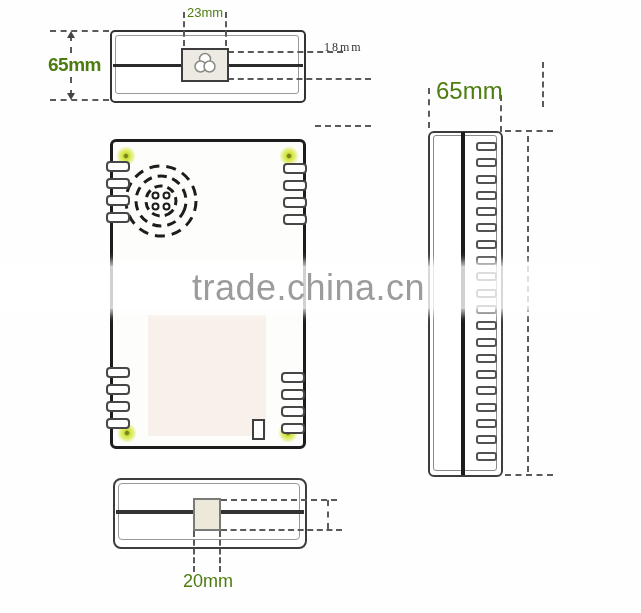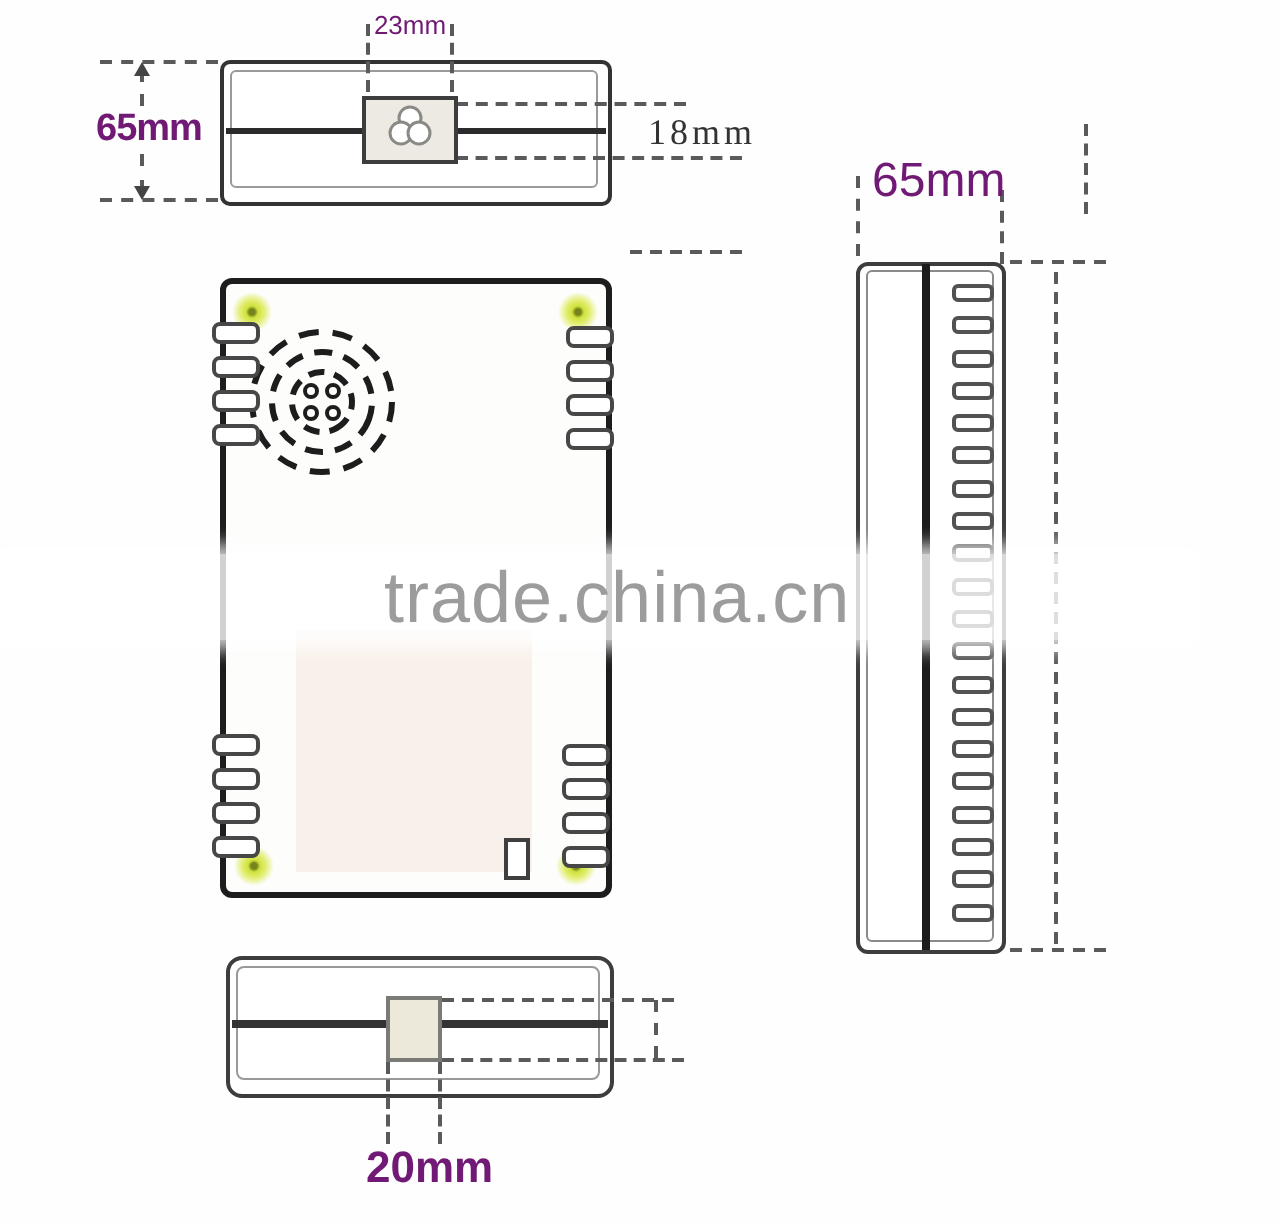--- a/index.html
+++ b/index.html
@@ -37,34 +37,34 @@
   .sv-slots { left:476px; top:142px; display:flex; flex-direction:column; gap:7.3px; z-index:2; }
   .sv-slots .slot { width:17px; height:5px; border:2px solid #525252; border-radius:3px; background:#fff; }
 
   
   .bv-rect { left:113px; top:478px; width:190px; height:67px; border:2px solid #3d3d3d; border-radius:8px; background:#fff; }
   .bv-inner { left:118px; top:483px; width:180px; height:55px; border:1px solid #999; border-radius:4px; }
   .bv-mid { left:116px; top:510px; width:188px; height:4px; background:#333; }
   .bv-block { left:193px; top:498px; width:24px; height:29px; background:#ece8da; border:2px solid #7a7a76; z-index:2; }
 
   
-  .dim { color:#701a75; z-index:3; }
+  .dim { color:#4d7c0f; z-index:3; }
   .lbl-23 { left:183px; top:5px; width:44px; text-align:center; font-size:13px; }
   .lbl-65L { left:48px; top:54px; width:42px; font-size:19px; font-weight:bold; letter-spacing:-0.5px; }
-  .lbl-18 { left:324px; top:56px; font-family:"Liberation Serif", serif; font-size:18px; letter-spacing:2px; color:#333; }
+  .lbl-18 { left:324px; top:40px; font-family:"Liberation Serif", serif; font-size:12px; letter-spacing:2px; color:#333; }
   .lbl-65R { left:436px; top:77px; width:66px; text-align:center; font-size:24px; }
   .lbl-210 { left:517px; top:296px; font-family:"Liberation Serif", serif; font-size:25px; letter-spacing:1px; color:#2a2a2a; z-index:4; }
   .lbl-25 { left:320px; top:499px; font-size:26px; font-weight:bold; }
-  .lbl-20 { left:183px; top:571px; font-size:22px; font-weight:bold; }
+  .lbl-20 { left:183px; top:571px; font-size:18px; font-weight:normal; }
 
   .arrow-up { width:0; height:0; border-left:4px solid transparent; border-right:4px solid transparent; border-bottom:7px solid #444; }
   .arrow-dn { width:0; height:0; border-left:4px solid transparent; border-right:4px solid transparent; border-top:7px solid #444; }
 
   
-  .wm-band { left:0; top:277px; width:597px; height:43px; background:rgba(255,255,255,0.8);
+  .wm-band { left:0; top:266px; width:597px; height:43px; background:rgba(255,255,255,0.8);
              box-shadow:0 0 8px 5px rgba(255,255,255,0.75); z-index:5;
              display:flex; align-items:center; }
   .wm-text { margin-left:192px; font-size:36px; color:#9c9c9c; letter-spacing:0.5px; line-height:43px; }
 </style>
 </head>
 <body>
 
 <div class="canvas">
 
   <div class="abs tv-rect"></div>

